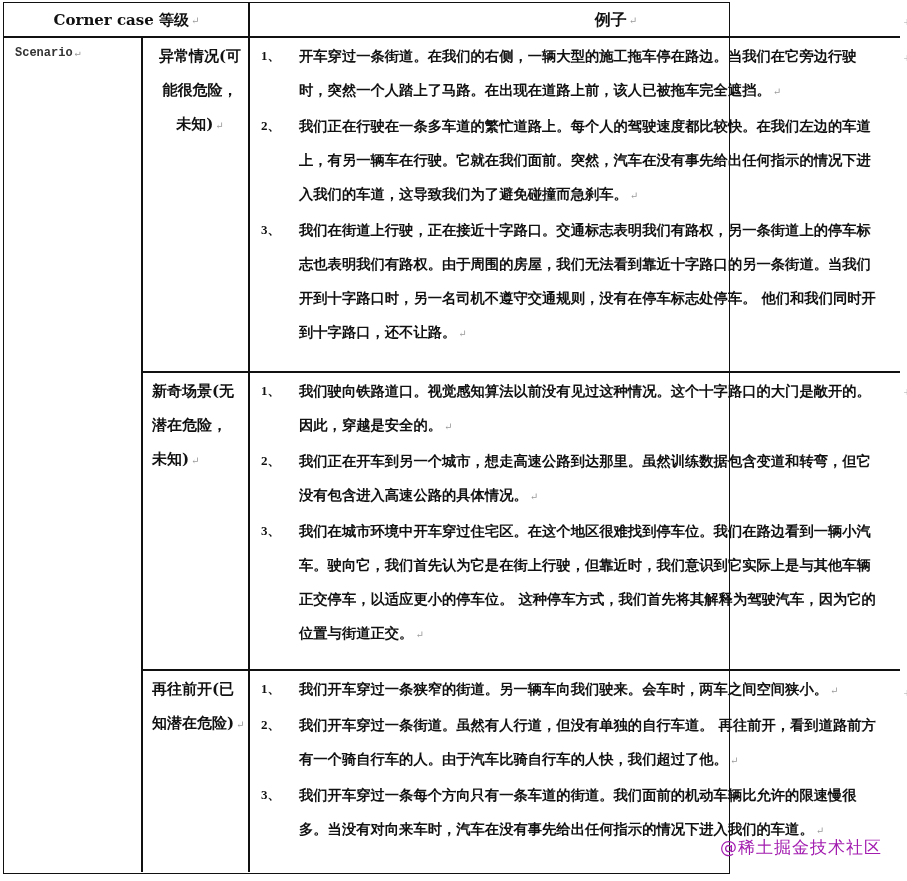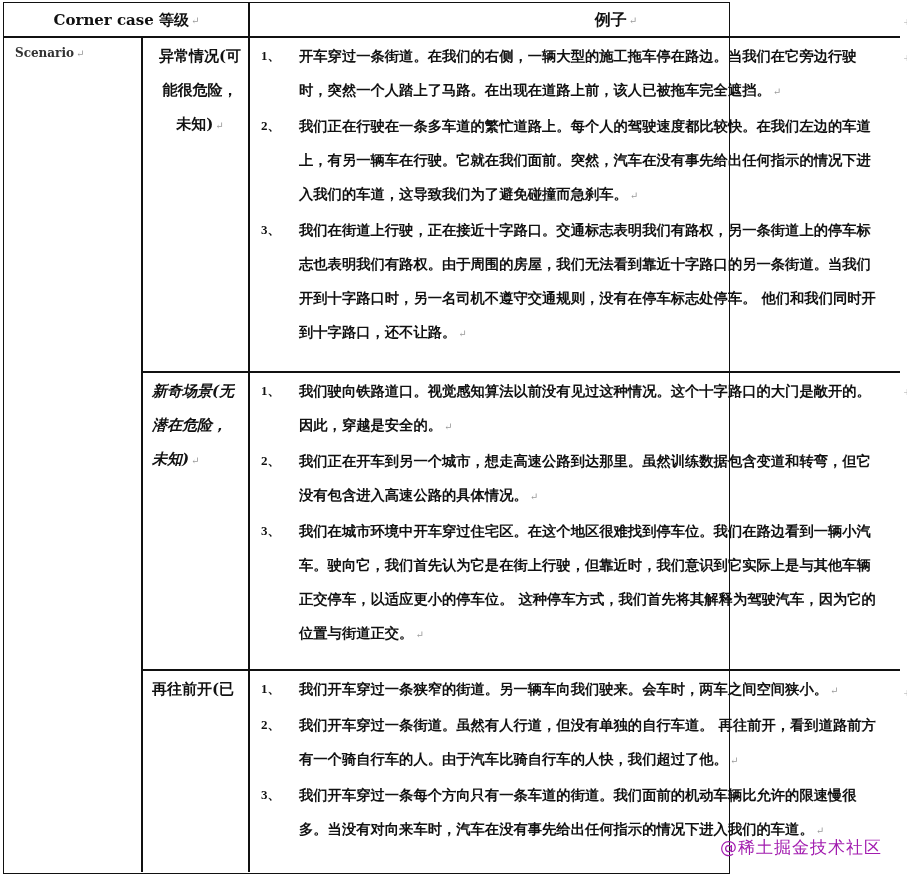--- a/index.html
+++ b/index.html
@@ -9,21 +9,21 @@
          border:1.5px solid #111; box-sizing:border-box; }
   .hline, .vline { position:absolute; background:#111; }
   .hline { height:1.5px; }
   .vline { width:1.5px; }
   .hdr-left { position:absolute; left:0; top:0; width:245px; height:34px;
               display:flex; align-items:center; justify-content:center;
               font-size:15px; font-weight:bold; }
   .hdr-right { position:absolute; left:245px; top:0; width:652px; height:34px;
                display:flex; align-items:center; justify-content:center;
                font-size:16px; font-weight:bold;margin-left:41px; }
-  .scenario { position:absolute; left:11px; top:43px; font-size:12px; font-weight:bold; color:#333; }
+  .scenario { position:absolute; left:11px; top:43px; font-size:12px; font-weight:bold; color:#333;font-family:Liberation Mono, monospace; }
   .level { position:absolute; left:138px; width:106px; font-size:15px; font-weight:bold;
            line-height:34px; box-sizing:border-box; padding:0 0 0 10px; }
   .level.c1 { text-align:center; }
   .cell { position:absolute; left:245px; width:650px; box-sizing:border-box; }
   .item { position:relative; padding-left:50px; padding-right:14px; font-size:14.3px;
           font-weight:bold; line-height:34px; }
   .num { position:absolute; left:12px; top:0; font-family:"Liberation Serif", serif; font-size:13px; font-weight:bold; }
   .pmark { color:#999; font-weight:normal; font-size:10px; margin-left:2px; }
   .rmark { position:absolute; left:903px; font-size:10px; color:#aaa; }
   .watermark { position:absolute; left:720px; top:836px; font-size:17px; color:#a21caf;
@@ -66,21 +66,21 @@
     <div class="item">
       <span class="num">2、</span>
       <span>我们正在行驶在一条多车道的繁忙道路上。每个人的驾驶速度都比较快。在我们左边的车道上，有另一辆车在行驶。它就在我们面前。突然，汽车在没有事先给出任何指示的情况下进入我们的车道，这导致我们为了避免碰撞而急刹车。</span><span class="pmark">↵</span>
     </div>
     <div class="item">
       <span class="num">3、</span>
       <span>我们在街道上行驶，正在接近十字路口。交通标志表明我们有路权，另一条街道上的停车标志也表明我们有路权。由于周围的房屋，我们无法看到靠近十字路口的另一条街道。当我们开到十字路口时，另一名司机不遵守交通规则，没有在停车标志处停车。 他们和我们同时开到十字路口，还不让路。</span><span class="pmark">↵</span>
     </div>
   </div>
 
-  <div class="level" style="top:371px;font-style:italic;">
+  <div class="level" style="top:371px;">
     <div>新奇场景(无</div>
     <div>潜在危险，</div>
     <div><span>未知)</span><span class="pmark">↵</span></div>
   </div>
   <div class="cell" style="top:371px;">
     <div class="item">
       <span class="num">1、</span>
       <span>我们驶向铁路道口。视觉感知算法以前没有见过这种情况。这个十字路口的大门是敞开的。因此，穿越是安全的。</span><span class="pmark">↵</span>
     </div>
     <div class="item">
@@ -88,20 +88,21 @@
       <span>我们正在开车到另一个城市，想走高速公路到达那里。虽然训练数据包含变道和转弯，但它没有包含进入高速公路的具体情况。</span><span class="pmark">↵</span>
     </div>
     <div class="item">
       <span class="num">3、</span>
       <span>我们在城市环境中开车穿过住宅区。在这个地区很难找到停车位。我们在路边看到一辆小汽车。驶向它，我们首先认为它是在街上行驶，但靠近时，我们意识到它实际上是与其他车辆正交停车，以适应更小的停车位。 这种停车方式，我们首先将其解释为驾驶汽车，因为它的位置与街道正交。</span><span class="pmark">↵</span>
     </div>
   </div>
 
   <div class="level" style="top:669px;">
     <div>再往前开(已</div>
+    <div><span>知潜在危险)</span><span class="pmark">↵</span></div>
   </div>
   <div class="cell" style="top:669px;">
     <div class="item">
       <span class="num">1、</span>
       <span>我们开车穿过一条狭窄的街道。另一辆车向我们驶来。会车时，两车之间空间狭小。</span><span class="pmark">↵</span>
     </div>
     <div class="item">
       <span class="num">2、</span>
       <span>我们开车穿过一条街道。虽然有人行道，但没有单独的自行车道。 再往前开，看到道路前方有一个骑自行车的人。由于汽车比骑自行车的人快，我们超过了他。</span><span class="pmark">↵</span>
     </div>

